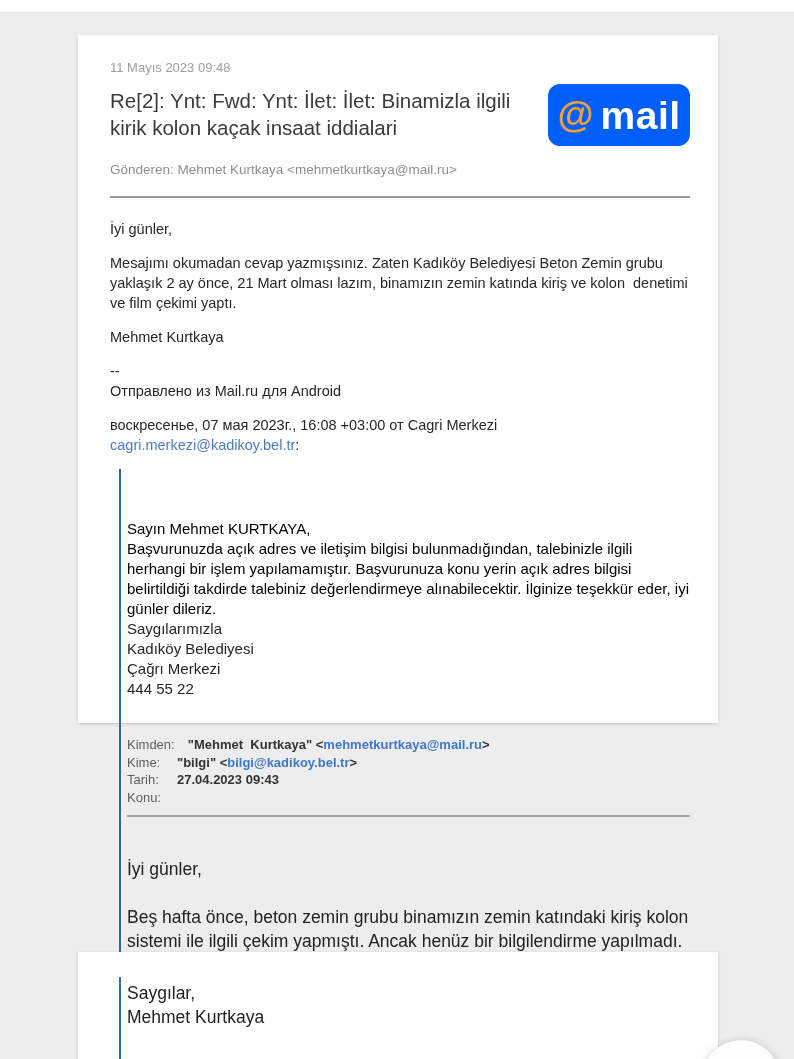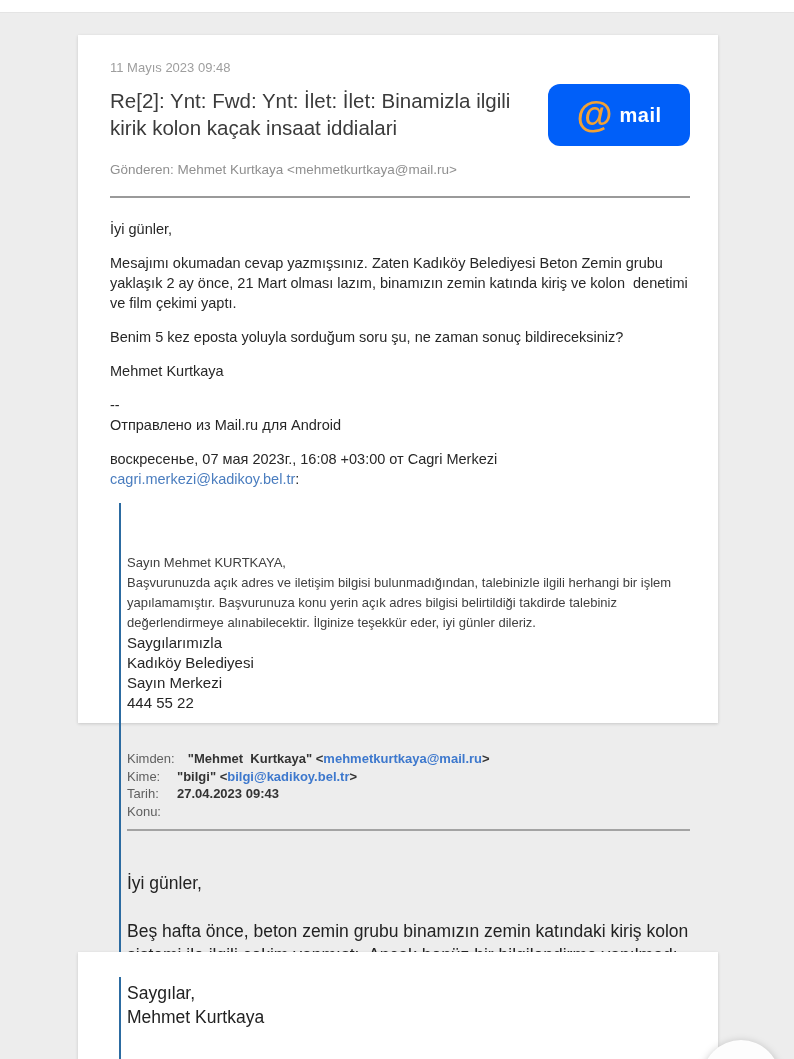--- a/index.html
+++ b/index.html
@@ -25,35 +25,35 @@
   
   .date { font-size:13px; color:#9e9e9e; margin-bottom:7px; }
   .header-row { display:flex; justify-content:space-between; align-items:center; }
   .subject { font-size:20.5px; line-height:27px; color:#3b3b3b; width:452px; }
   .mail-logo {
     width:142px; height:62px; border-radius:12px; background:#005ff9;
     display:flex; align-items:center; justify-content:center; gap:7px;
     margin-top:2px; flex-shrink:0;
   }
   .mail-logo .at { color:#f1a135; font-size:37px; font-weight:700; line-height:1; transform:translateY(-1px); }
-  .mail-logo .word { color:#ffffff; font-size:20px; font-weight:700; letter-spacing:0.5px; line-height:1; }
+  .mail-logo .word { color:#ffffff; font-size:39px; font-weight:700; letter-spacing:0.5px; line-height:1; }
   .meta { margin-top:13px; }
   .meta-line { font-size:13.5px; color:#8f8f8f; line-height:22px; }
   .divider { border:none; border-top:2px solid #9a9a9a; margin-top:15px; }
 
   
   .msg { margin-top:21px; }
   .msg p { font-size:14.5px; line-height:20px; color:#272727; margin-bottom:14px; white-space:pre-wrap; }
   .msg .sig-block p { margin-bottom:0; }
   .msg .sig-block { margin-bottom:14px; }
   a.mail-link { color:#4a7dbf; cursor:pointer; }
 
   
   .bq { border-left:2px solid #2c6ba1; margin-left:9px; padding:50px 0 14px 6px; }
-  .q-small { font-size:13px; line-height:20px; color:#404040; white-space:pre-wrap; }
+  .q-small { font-size:15px; line-height:20px; color:#000000; white-space:pre-wrap; }
   .q-sig div { font-size:15px; line-height:20px; color:#262626; }
 
   .hdr-table { margin-top:37px; font-size:13px; line-height:17.5px; }
   .hdr-row { display:flex; }
   .hdr-label { flex:0 0 50px; color:#5f5f5f; }
   .hdr-val { color:#333333; font-weight:700; white-space:pre-wrap; }
   .hdr-val a.hdr-mail { color:#3d78cd; font-weight:700; text-decoration:none; cursor:pointer; }
   .divider2 { border:none; border-top:2px solid #a3a3a3; margin-top:9px; }
 
   .q-big { font-size:17.5px; line-height:24px; color:#222222; white-space:pre-wrap; }
@@ -93,35 +93,34 @@
 
     <div class="meta">
       <div class="meta-line">Gönderen: Mehmet Kurtkaya &lt;mehmetkurtkaya@mail.ru&gt;</div>
     </div>
 
     <hr class="divider">
 
     <div class="msg">
       <p>İyi günler,</p>
       <p>Mesajımı okumadan cevap yazmışsınız. Zaten Kadıköy Belediyesi Beton Zemin grubu yaklaşık 2 ay önce, 21 Mart olması lazım, binamızın zemin katında kiriş ve kolon  denetimi ve film çekimi yaptı.</p>
-      <p>Benim 5 kez eposta yoluyla sorduğum soru şu, ne zaman sonuç bildireceksiniz?</p>
       <p>Mehmet Kurtkaya</p>
       <div class="sig-block">
         <p>--</p>
         <p>Отправлено из Mail.ru для Android</p>
       </div>
       <p><span>воскресенье, 07 мая 2023г., 16:08 +03:00 от Cagri Merkezi </span><a class="mail-link">cagri.merkezi@kadikoy.bel.tr</a><span>:</span></p>
 
       <div class="bq">
         <div class="q-small">Sayın Mehmet KURTKAYA,</div>
         <div class="q-small">Başvurunuzda açık adres ve iletişim bilgisi bulunmadığından, talebinizle ilgili herhangi bir işlem yapılamamıştır. Başvurunuza konu yerin açık adres bilgisi belirtildiği takdirde talebiniz değerlendirmeye alınabilecektir. İlginize teşekkür eder, iyi günler dileriz.</div>
         <div class="q-sig">
           <div>Saygılarımızla</div>
           <div>Kadıköy Belediyesi</div>
-          <div>Sayın Merkezi</div>
+          <div>Çağrı Merkezi</div>
           <div>444 55 22</div>
         </div>
 
         <div class="hdr-table">
           <div class="hdr-row">
             <span class="hdr-label">Kimden:</span>
             <span class="hdr-val"><span>   "Mehmet  Kurtkaya" </span><span>&lt;</span><a class="hdr-mail">mehmetkurtkaya@mail.ru</a><span>&gt;</span></span>
           </div>
           <div class="hdr-row">
             <span class="hdr-label">Kime:</span>

